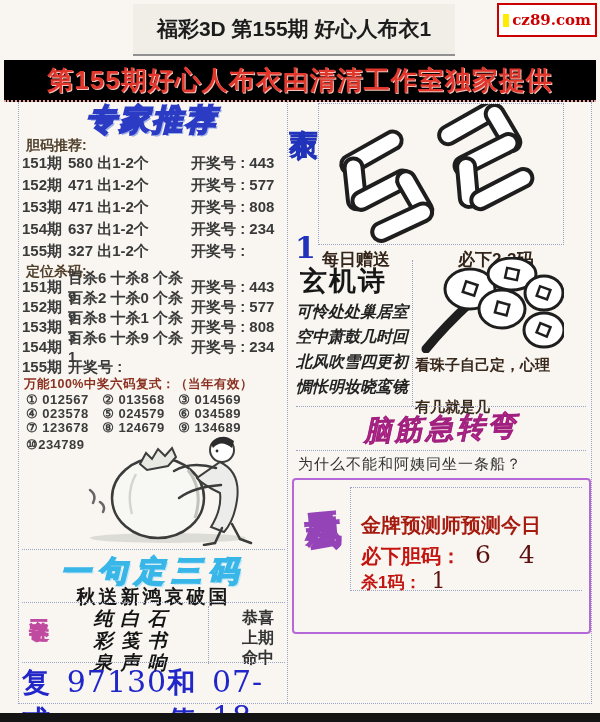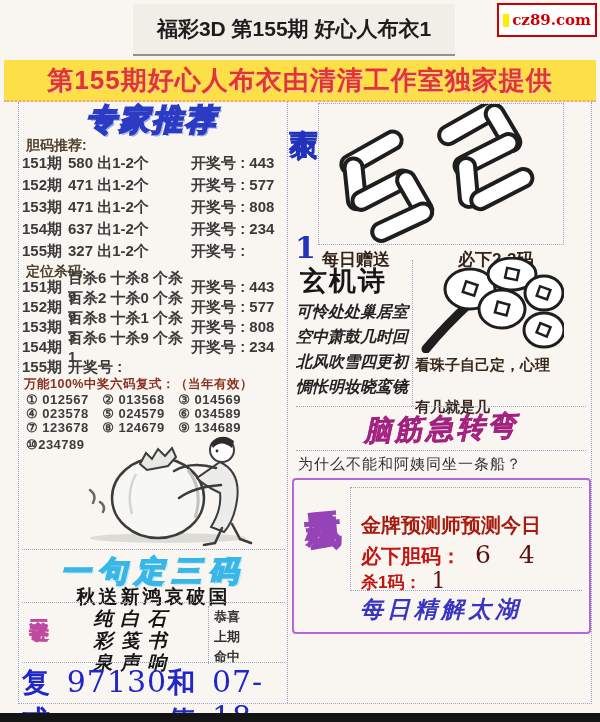--- a/index.html
+++ b/index.html
@@ -7,21 +7,21 @@
   .abs{position:absolute;}
 
   
   .titlebar{left:133px;top:4px;width:322px;height:50px;background:#f1eee7;border-bottom:2px solid #909090;
             display:flex;align-items:center;justify-content:center;font-size:21px;font-weight:bold;color:#1c1c1c;}
   .logo{right:3px;top:3px;width:100px;height:34px;border:2px solid #cc0000;background:#ffffff;
         display:flex;align-items:center;padding:0 4px;box-sizing:border-box;}
   .logo .sq{width:13px;height:13px;background:#ffec00;margin-right:3px;}
   .logo .txt{color:#cc0000;font-family:"DejaVu Serif",serif;font-weight:bold;font-size:15px;}
   .banner{left:4px;top:60px;width:592px;height:40px;display:flex;align-items:center;justify-content:center;
-          background:#fde047;color:#e0362c;font-weight:bold;font-size:26px;letter-spacing:1px;
+          background:#000000;color:#e0362c;font-weight:bold;font-size:26px;letter-spacing:1px;
           text-shadow:1px 1px 0 #f6c4bc;border-bottom:2px dotted #e8a0a0;}
 
   
   .frame{left:18px;top:102px;width:572px;height:601px;border-left:1px dotted #98a4c6;border-right:1px dotted #98a4c6;border-bottom:1px dotted #98a4c6;}
   .coldiv{left:287px;top:102px;width:0;height:601px;border-left:1px dotted #98a4c6;}
   .blackbar{left:0;top:713px;width:600px;height:9px;background:#141414;}
 
   
   .expert-title{left:52px;top:100px;width:200px;text-align:center;font-size:30px;font-weight:bold;font-style:italic;
                 color:#f2f5ff;-webkit-text-stroke:2px #2c3bc4;text-shadow:2px 2px 0 #9fb0e8;letter-spacing:3px;}
@@ -35,21 +35,21 @@
   .cartoon{left:70px;top:432px;width:195px;height:114px;}
   .dotline{border-top:1px dotted #98a4c6;height:0;}
   .yiju-title{left:22px;top:552px;width:263px;text-align:center;font-size:29px;font-weight:bold;font-style:italic;
               color:#ffffff;-webkit-text-stroke:2px #38b6e8;text-shadow:2px 2px 0 #c2e7f7;letter-spacing:8px;}
   .sentence{left:22px;top:584px;width:263px;text-align:center;font-size:19px;font-weight:bold;color:#181818;letter-spacing:3px;font-family:"DejaVu Serif",serif;}
   .sanzimi-title{left:27px;top:605px;writing-mode:vertical-rl;text-orientation:upright;font-size:19px;font-weight:bold;
                  color:#e06cc0;-webkit-text-stroke:.8px #c04aa0;line-height:24px;letter-spacing:1px;}
   .riddle{left:68px;width:132px;text-align:center;font-size:19px;font-weight:bold;font-style:italic;color:#141414;
           letter-spacing:8px;font-family:"DejaVu Serif",serif;}
   .vdot{border-left:1px dotted #98a4c6;width:0;}
-  .congrat{left:214px;width:60px;text-align:left;font-size:13px;font-weight:bold;color:#333;}
+  .congrat{left:214px;width:60px;text-align:right;font-size:16px;font-weight:bold;color:#333;}
   .fushi{left:22px;top:664px;width:263px;display:flex;justify-content:center;align-items:baseline;color:#2026c8;}
   .fushi .lab{font-size:28px;font-weight:bold;}
   .fushi .val{font-size:30px;font-family:"DejaVu Serif",serif;letter-spacing:1px;}
 
   
   .buyi-v{left:288px;top:106px;writing-mode:vertical-rl;text-orientation:upright;font-size:29px;font-weight:bold;
           color:#2233bb;line-height:31px;font-family:"DejaVu Serif",serif;letter-spacing:1px;}
   .buyi-i{left:295px;top:230px;font-size:30px;font-weight:bold;color:#2233bb;font-family:"DejaVu Serif",serif;}
   .big52{left:318px;top:103px;width:244px;height:140px;border:1px dotted #98a4c6;}
   .hidden-val{position:absolute;opacity:0;font-size:2px;}
@@ -262,16 +262,15 @@
     <div class="m-headline">金牌预测师预测今日</div>
     <div class="m-dan">
       <span class="lb">必下胆码：</span>
       <span class="vl">6 4</span>
     </div>
     <div class="m-kill">
       <span class="lb">杀1码：</span>
       <span class="vl">1</span>
     </div>
   </div>
-  <div class="m-footer">每日精解太湖</div>
 </div>
 
 <div class="abs blackbar"></div>
 
 </body></html>

